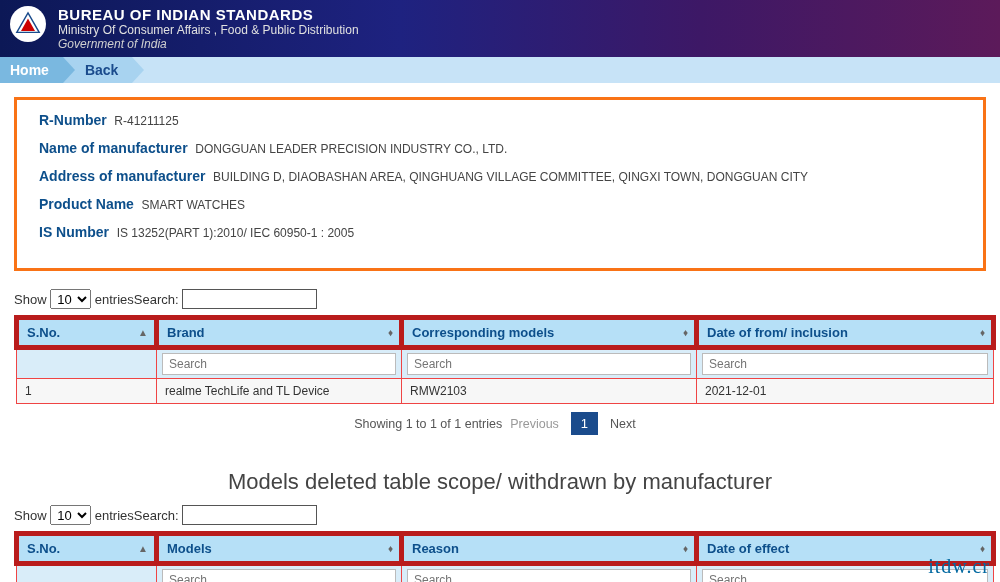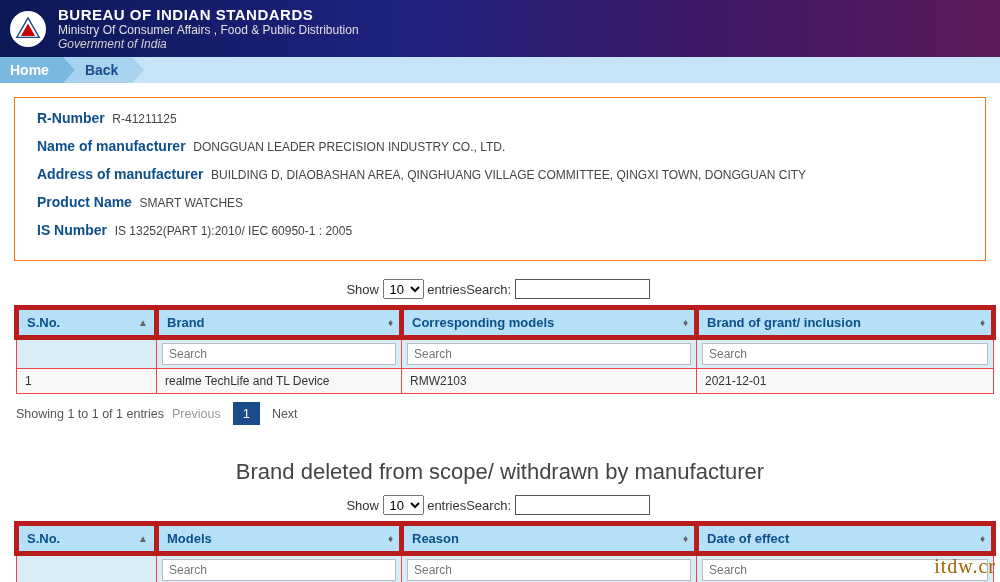--- a/index.html
+++ b/index.html
@@ -1,51 +1,51 @@
 <!DOCTYPE html>
 <html><head>
 <meta charset="utf-8">
 <style>
   * { box-sizing: border-box; margin: 0; padding: 0; }
   body { font-family: "Segoe UI", Arial, sans-serif; font-size: 13px; color: #333; background: #fff; width: 1000px; }
-  .header-top { background: linear-gradient(90deg, #0c1856 0%, #1e2280 40%, #3d1866 70%, #5c1a5a 100%); padding: 6px 10px; display: flex; align-items: center; }
+  .header-top { background: linear-gradient(90deg, #0c1856 0%, #1e2280 40%, #3d1866 70%, #5c1a5a 100%); padding: 6px 10px; display: flex; }
   .logo-circle { width: 36px; height: 36px; border-radius: 50%; background: #fff; display: flex; align-items: center; justify-content: center; margin-right: 12px; flex-shrink: 0; }
   .logo-circle svg { width: 28px; height: 28px; }
   .header-text strong { font-size: 15px; color: #fff; display: block; letter-spacing: 0.5px; }
   .header-text .sub { font-size: 12px; color: #e0e0e0; }
   .header-text .sub2 { font-size: 12px; color: #d0d0d0; font-style: italic; }
   .breadcrumb { background: #c7e3f7; display: flex; align-items: stretch; height: 26px; font-size: 14px; }
   .breadcrumb .crumb { padding: 0 14px 0 18px; display: flex; align-items: center; color: #1a4b8c; font-weight: bold; position: relative; cursor: pointer; }
   .breadcrumb .crumb.home { background: #7ab8e0; color: #fff; padding-left: 10px; }
   .breadcrumb .crumb.home::after { content: ""; position: absolute; right: -12px; top: 0; border-left: 12px solid #7ab8e0; border-top: 13px solid transparent; border-bottom: 13px solid transparent; z-index: 2; }
   .breadcrumb .crumb.back { background: #a8d3f0; color: #1a4b8c; padding-left: 22px; }
   .breadcrumb .crumb.back::after { content: ""; position: absolute; right: -12px; top: 0; border-left: 12px solid #a8d3f0; border-top: 13px solid transparent; border-bottom: 13px solid transparent; z-index: 2; }
   .content { padding: 14px 14px 20px 14px; }
-  .details-box { border: 1px solid #f97316; padding: 12px 22px 14px 22px; margin-bottom: 18px; }
+  .details-box { border: 3px solid #f97316; padding: 12px 22px 14px 22px; margin-bottom: 18px; }
   .details-box .row { margin-bottom: 12px; font-size: 13px; }
   .details-box .field-label { color: #0d4f8b; font-weight: bold; font-size: 14px; margin-right: 4px; }
   .details-box .field-value { color: #444; font-size: 12px; }
-  .controls { display: flex; justify-content: center; align-items: center; margin: 0 4px 6px 0; font-size: 13px; }
+  .controls { display: flex; justify-content: flex-start; align-items: center; margin: 0 4px 6px 0; font-size: 13px; }
   .controls select { font-size: 13px; padding: 0 2px; height: 20px; }
   .controls input[type=text] { width: 135px; height: 20px; border: 1px solid #555; font-size: 13px; padding: 0 4px; }
   table.data { width: 100%; border-collapse: collapse; table-layout: fixed; }
   table.data th { background: #b6e0f7; color: #0d4f8b; font-size: 13px; font-weight: bold; text-align: left; padding: 5px 8px; border: 5px solid #b91c1c; position: relative; }
   table.data th .sort-ic { position: absolute; right: 6px; top: 50%; transform: translateY(-50%); color: #666; font-size: 10px; line-height: 6px; }
   table.data td { border: 1px solid #ef4444; padding: 5px 8px; font-size: 12px; color: #333; margin-left: 24px; }
   table.data tr.filter-row td { background: #d9edf9; padding: 3px 5px; }
   table.data tr.filter-row input { width: 100%; height: 22px; border: 1px solid #bbb; padding: 0 6px; font-size: 12px; color: #888; }
   table.data tr.data-row td { background: #f7f7f7; }
-  .table-footer { display: flex; justify-content: flex-start; align-items: center; margin: 8px 4px 0 2px; font-size: 12.5px; color: #555; }
+  .table-footer { display: flex; justify-content: center; align-items: center; margin: 8px 4px 0 2px; font-size: 12.5px; color: #555; }
   .pager { display: flex; align-items: center; gap: 4px; }
   .pager .lbl { color: #999; padding: 4px 8px; }
   .pager .lbl.active-lbl { color: #555; cursor: pointer; }
   .pager .pg { background: #1a4b8c; color: #fff; padding: 4px 10px; font-size: 13px; }
   .section-title { text-align: center; font-size: 22px; color: #444; margin: 34px 0 10px 0; font-weight: normal; }
   .nodata td { color: #444; padding: 6px 8px; }
-  .watermark { position: absolute; right: 4px; bottom: 4px; font-family: Georgia, serif; font-size: 20px; color: #a16207; letter-spacing: 1px; }
+  .watermark { position: absolute; right: 10px; bottom: 4px; font-family: Georgia, serif; font-size: 20px; color: #0369a1; letter-spacing: 1px; }
   .col-sno { width: 140px; }
   .col-brand { width: 245px; }
   .col-model { width: 295px; }
   .col-date { width: 297px; }
 </style>
 </head>
 <body>
 
 <div class="header-top">
   <div class="logo-circle">
@@ -66,21 +66,21 @@
   <div class="crumb back">Back</div>
 </div>
 
 <div class="content">
 
   <div class="details-box">
     <div class="row"><span class="field-label">R-Number</span> <span class="field-value">R-41211125</span></div>
     <div class="row"><span class="field-label">Name of manufacturer</span> <span class="field-value">DONGGUAN LEADER PRECISION INDUSTRY CO., LTD.</span></div>
     <div class="row"><span class="field-label">Address of manufacturer</span> <span class="field-value">BUILDING D, DIAOBASHAN AREA, QINGHUANG VILLAGE COMMITTEE, QINGXI TOWN, DONGGUAN CITY</span></div>
     <div class="row"><span class="field-label">Product Name</span> <span class="field-value">SMART WATCHES</span></div>
-    <div class="row" style="margin-bottom:8px"><span class="field-label">IS Number</span> <span class="field-value">IS 13252(PART 1):2010/ IEC 60950-1 : 2005</span></div>
+    <div class="row" style="margin-bottom:14px"><span class="field-label">IS Number</span> <span class="field-value">IS 13252(PART 1):2010/ IEC 60950-1 : 2005</span></div>
   </div>
 
   <div class="controls">
     <div>
       <span>Show</span>
       <select><option>10</option></select>
       <span>entries</span>
     </div>
     <div>
       <span>Search:</span>
@@ -93,21 +93,21 @@
         <col class="col-sno">
         <col class="col-brand">
         <col class="col-model">
         <col class="col-date">
       </colgroup>
     <thead>
       <tr>
         <th><span>S.No.</span><span class="sort-ic">▲</span></th>
         <th><span>Brand</span><span class="sort-ic">♦</span></th>
         <th><span>Corresponding models</span><span class="sort-ic">♦</span></th>
-        <th><span>Brand of grant/ inclusion</span><span class="sort-ic">♦</span></th>
+        <th><span>Date of from/ inclusion</span><span class="sort-ic">♦</span></th>
       </tr>
     </thead>
     <tbody>
       <tr class="filter-row">
         <td></td>
         <td><input placeholder="Search" style=""></td>
         <td><input placeholder="Search" style=""></td>
         <td><input placeholder="Search" style=""></td>
       </tr>
       <tr class="data-row">
@@ -120,21 +120,21 @@
   </table>
   <div class="table-footer">
     <div>Showing 1 to 1 of 1 entries</div>
     <div class="pager">
       <span class="lbl">Previous</span>
       <span class="pg">1</span>
       <span class="lbl active-lbl">Next</span>
     </div>
   </div>
 
-  <h2 class="section-title">Brand deleted from scope/ withdrawn by manufacturer</h2>
+  <h2 class="section-title">Models deleted table scope/ withdrawn by manufacturer</h2>
 
   <div class="controls">
     <div>
       <span>Show</span>
       <select><option>10</option></select>
       <span>entries</span>
     </div>
     <div>
       <span>Search:</span>
       <input type="text" style="">

